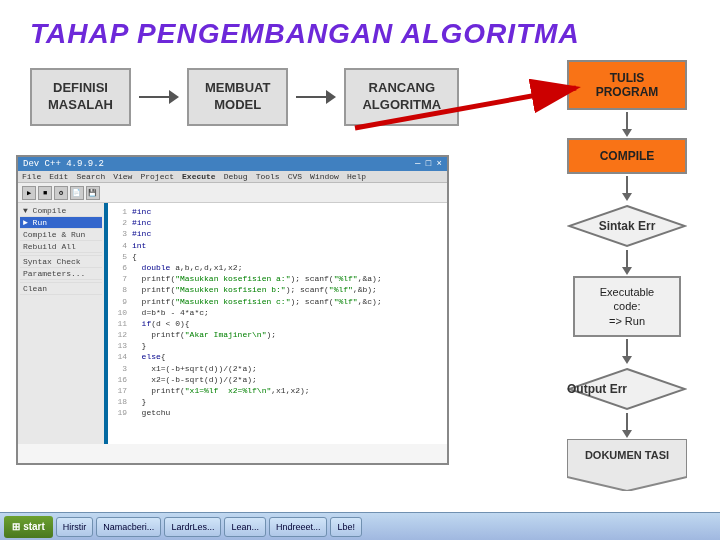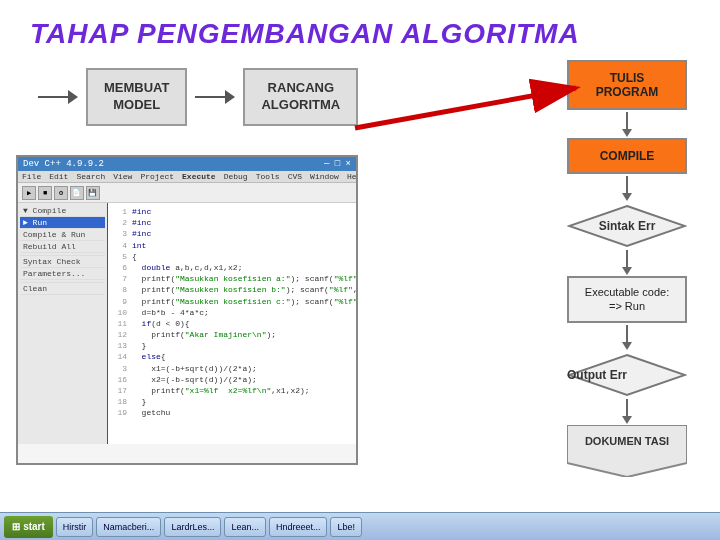--- a/index.html
+++ b/index.html
@@ -66,21 +66,21 @@
       border-top: 7px solid transparent;
       border-bottom: 7px solid transparent;
       border-left: 10px solid #555;
     }
 
     
     .code-editor {
       position: absolute;
       left: 16px;
       top: 155px;
-      width: 342px;
+      width: 433px;
       height: 310px;
       background: #f5f5f5;
       border: 2px solid #888;
       overflow: hidden;
       font-size: 9px;
       font-family: 'Courier New', monospace;
     }
 
     .editor-titlebar {
       background: #4080c0;
@@ -123,21 +123,21 @@
     }
 
     .editor-body {
       display: flex;
       height: calc(100% - 65px);
     }
 
     .editor-sidebar {
       width: 90px;
       background: #e8e8e8;
-      border-right: 1px solid #0369a1;
+      border-right: 4px solid #0369a1;
       font-size: 8px;
       padding: 2px;
     }
 
     .sidebar-item {
       padding: 1px 3px;
       font-size: 8px;
       color: #444;
       border-bottom: 1px solid #ddd;
     }
@@ -252,36 +252,39 @@
       bottom: -7px;
       left: -4px;
       width: 0;
       height: 0;
       border-left: 5px solid transparent;
       border-right: 5px solid transparent;
       border-top: 8px solid #666;
     }
 
     .step-exec {
-      width: 120px;
+      width: 108px;
       padding: 7px 10px;
       text-align: center;
       font-size: 11px;
       color: #222;
       border: 2px solid #888;
       background: #f0f0f0;
       line-height: 1.3;
     }
   </style>
 </head>
 <body>
 
 <div class="page-title">TAHAP PENGEMBANGAN ALGORITMA</div>
 
 <div class="flow-row">
+  <div class="flow-box">
+    DEFINISI<br>MASALAH
+  </div>
   <div class="arrow-right"></div>
   <div class="flow-box">
     MEMBUAT<br>MODEL
   </div>
   <div class="arrow-right"></div>
   <div class="flow-box">
     RANCANG<br>ALGORITMA
   </div>
 
 </div>

